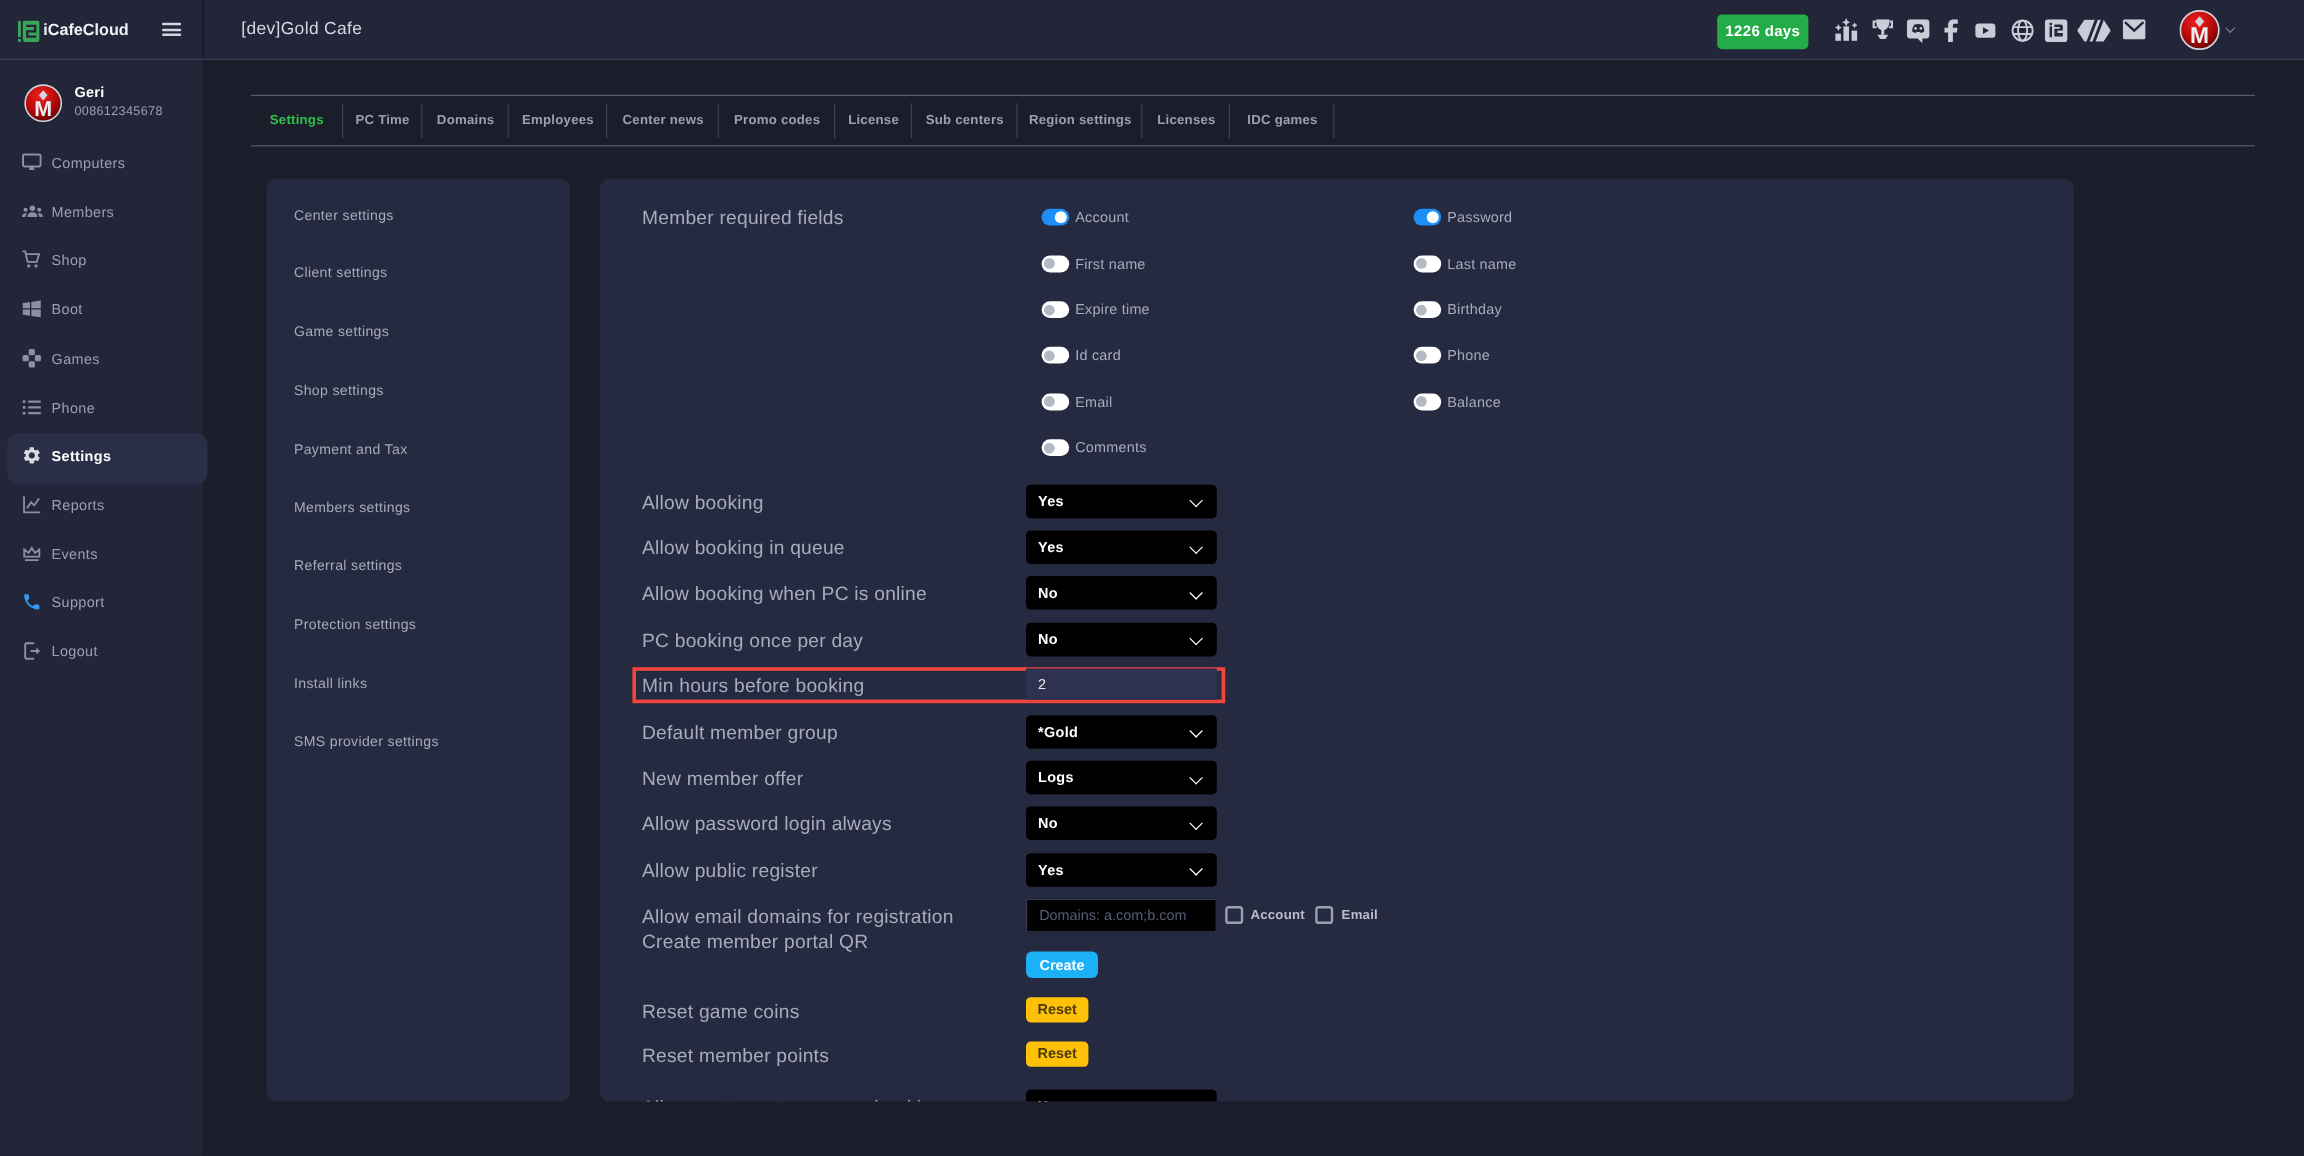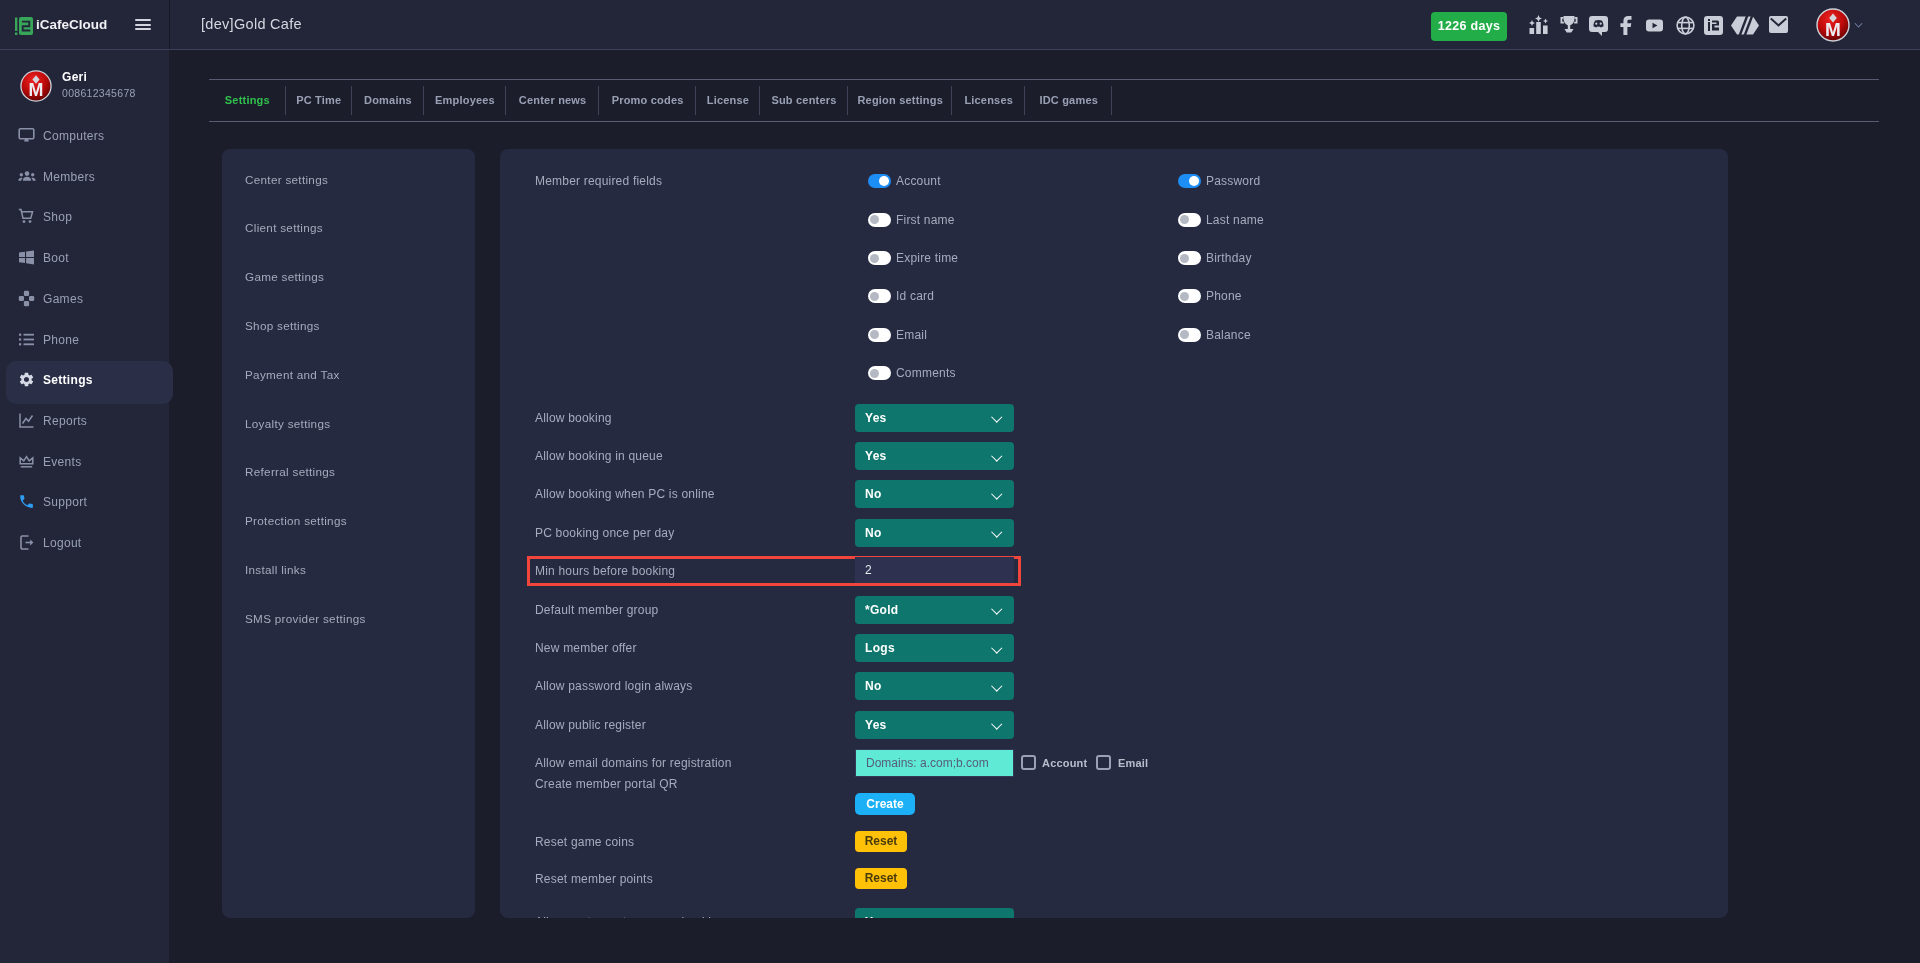--- a/index.html
+++ b/index.html
@@ -40,28 +40,28 @@
 .tab.active { color:#2fc14b; }
 
 
 #lpanel { position:absolute; left:222px; top:149px; width:253px; height:769px; background:#262a40; border-radius:8px; }
 .litem { height:48.8px; line-height:48.8px; padding-left:23px; font-size:11.7px; color:#a6aabd; letter-spacing:0.3px;}
 .litem.active { color:#fff; font-weight:bold; }
 #lpanel .pad { height:6.6px; }
 
 #rpanel { position:absolute; left:500px; top:149px; width:1228px; height:769px; background:#262a40;
   border-radius:8px; overflow:hidden; }
-.rlabel { position:absolute; left:35px; font-size:12px; color:#a7abbf; letter-spacing:0.2px; }
+.rlabel { position:absolute; left:35px; font-size:16px; color:#a7abbf; letter-spacing:0.2px; }
 .tgl { position:absolute; width:23px; height:14px; border-radius:7px; }
 .tgl.on { background:#1e8ef7; }
 .tgl.on:after { content:""; position:absolute; right:2px; top:2px; width:10px; height:10px; border-radius:50%; background:#fff; }
 .tgl.off { background:#ffffff; }
 .tgl.off:after { content:""; position:absolute; left:2px; top:2.5px; width:9px; height:9px; border-radius:50%; background:#b4b9c4; }
 .tlabel { position:absolute; font-size:12px; color:#a7abbf; letter-spacing:0.2px; }
-.sel { position:absolute; left:355px; width:159px; height:28px; background:#0f766e; border-radius:4px;
+.sel { position:absolute; left:355px; width:159px; height:28px; background:#000000; border-radius:4px;
   color:#fff; font-size:12px; font-weight:bold; line-height:28px; padding-left:10px; letter-spacing:0.3px;}
 .sel:after { content:""; position:absolute; right:14px; top:9.5px; width:6.5px; height:6.5px;
   border-right:1.7px solid #fff; border-bottom:1.7px solid #fff; transform:rotate(45deg); }
 #redbox { position:absolute; left:27px; top:407px; width:494px; height:30px; border:3px solid #f2463c; }
 .inp { position:absolute; left:355px; width:159px; height:26px; background:#2e3250;
   color:#e9eaef; font-size:12px; line-height:26px; padding-left:10px; }
 .cb { position:absolute; width:15px; height:15px; border:2px solid #9ba0b4; border-radius:3px; }
 .cblabel { position:absolute; font-size:11px; font-weight:bold; color:#b9bdcc; letter-spacing:0.2px;}
 #createbtn { position:absolute; left:355px; top:644px; width:60px; height:22px; background:#1cb0f6;
   border-radius:5px; color:#fff; font-weight:bold; font-size:12px; text-align:center; line-height:22px; }
@@ -299,21 +299,21 @@
   <div class="tab" style="width:87.5px">IDC games</div>
 </div>
 
 <div id="lpanel">
   <div class="pad"></div>
   <div class="litem">Center settings</div>
   <div class="litem">Client settings</div>
   <div class="litem">Game settings</div>
   <div class="litem">Shop settings</div>
   <div class="litem">Payment and Tax</div>
-  <div class="litem">Loyalty settings</div>
+  <div class="litem">Members settings</div>
   <div class="litem">Referral settings</div>
   <div class="litem">Protection settings</div>
   <div class="litem">Install links</div>
   <div class="litem">SMS provider settings</div>
 </div>
 
 <div id="rpanel">
   <div class="rlabel" style="top:25px">Member required fields</div>
   <div id="toggles">
       <div class="tgl on" style="left:367.5px; top:25.200000000000003px"></div>
@@ -359,21 +359,21 @@
       <div class="sel" style="top:561.8px">Yes</div>
       <div class="rlabel" style="top:607.2px">Allow email domains for registration</div>
       <div class="rlabel" style="top:628px">Create member portal QR</div>
       <div class="rlabel" style="top:685.5px">Reset game coins</div>
       <div class="rlabel" style="top:723px">Reset member points</div>
       <div class="rlabel" style="top:766px">Allow customer to remove booking</div>
       <div class="sel" style="top:759px">Yes</div>
     </div>
   <div id="redbox"></div>
   <div class="inp" style="top:408px">2</div>
-  <div class="inp" style="top:600px; background:#5eead4; color:#575d79; font-weight:normal; border:1px solid #343854; height:28px; line-height:26px;">Domains: a.com;b.com</div>
+  <div class="inp" style="top:600px; background:#000000; color:#575d79; font-weight:normal; border:1px solid #343854; height:28px; line-height:26px;">Domains: a.com;b.com</div>
   <div class="cb" style="left:521px; top:606px"></div>
   <div class="cblabel" style="left:542px; top:608px">Account</div>
   <div class="cb" style="left:596px; top:606px"></div>
   <div class="cblabel" style="left:618px; top:608px">Email</div>
   <div id="createbtn">Create</div>
   <div class="resetbtn" style="top:682px">Reset</div>
   <div class="resetbtn" style="top:719px">Reset</div>
 </div>
 
 </body></html>

